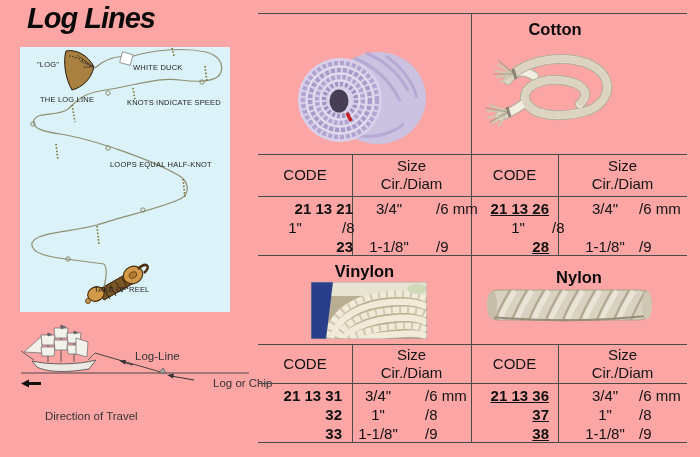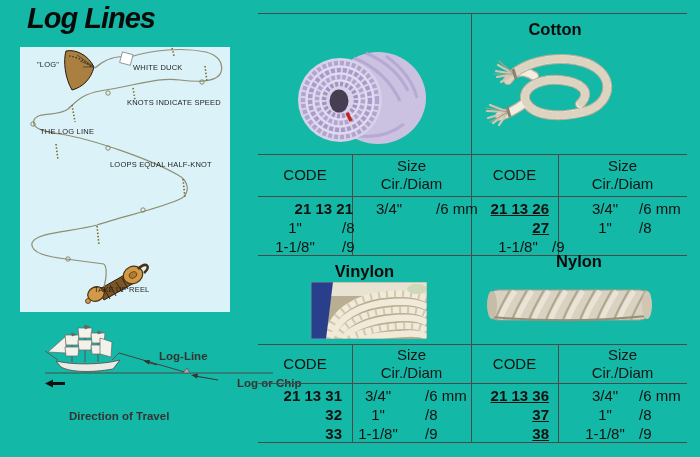--- a/index.html
+++ b/index.html
@@ -1,26 +1,26 @@
 <!DOCTYPE html>
 <html><head>
 <meta charset="utf-8">
 <style>
   html,body{margin:0;padding:0;background:#fff;}
-  .page{position:relative;width:700px;height:457px;background:#14b8a6;overflow:hidden;
+  .page{position:relative;width:700px;height:457px;background:#fca5a5;overflow:hidden;
         font-family:"Liberation Sans", sans-serif;color:#111;}
 
   
   .title{position:absolute;left:27px;top:2px;font-size:29px;font-weight:bold;font-style:italic;
          letter-spacing:-1px;color:#0a0a0a;}
   .diagram{position:absolute;left:20px;top:47px;width:210px;height:265px;background:#dbf2f8;}
   .diagram svg{position:absolute;left:0;top:0;}
   .dlabel{position:absolute;font-size:7.5px;color:#1d1d1d;white-space:nowrap;letter-spacing:.2px;}
 
-  .shipfig{position:absolute;left:42px;top:320px;width:235px;height:75px;font-weight:bold;}
+  .shipfig{position:absolute;left:18px;top:320px;width:235px;height:75px;}
   .shipfig svg{position:absolute;left:0;top:0;}
   .slabel{position:absolute;font-size:11.5px;color:#333;white-space:nowrap;}
 
   
   .grid{position:absolute;left:258px;top:13px;width:429px;height:429px;}
   .hline{position:absolute;left:0;right:0;border-top:1.5px solid #4a4a4a;height:0;}
   .vline{position:absolute;border-left:1.5px solid #4a4a4a;width:0;}
 
   .pname{position:absolute;font-size:16.5px;font-weight:bold;text-align:center;color:#0a0a0a;}
   .grid svg{position:absolute;}
@@ -95,21 +95,21 @@
         <ellipse cx="76" cy="247" rx="8.5" ry="7" fill="#d29a48" stroke="#4a3010" stroke-width="1.2" transform="rotate(-25 76 247)"></ellipse>
         <circle cx="68" cy="254" r="2.5" fill="#d29a48" stroke="#4a3010" stroke-width="0.8"></circle>
         <ellipse cx="113" cy="228" rx="10" ry="8.5" fill="#d29a48" stroke="#4a3010" stroke-width="1.2" transform="rotate(-25 113 228)"></ellipse>
         <ellipse cx="113" cy="228" rx="4" ry="3" fill="#b27c2e" stroke="#4a3010" stroke-width="0.7" transform="rotate(-25 113 228)"></ellipse>
         <path d="M 118,222 C 126,214 132,219 124,226" fill="none" stroke="#4a3010" stroke-width="2.5"></path>
         <path d="M 84,217 C 88,222 86,232 84,240" fill="none" stroke="#8f8f72" stroke-width="1.2"></path>
       </g>
     </svg>
     <span class="dlabel" style="left:17px;top:13px;">"LOG"</span>
     <span class="dlabel" style="left:113px;top:16px;">WHITE DUCK</span>
-    <span class="dlabel" style="left:20px;top:48px;margin-top:32px;">THE LOG LINE</span>
+    <span class="dlabel" style="left:20px;top:48px;">THE LOG LINE</span>
     <span class="dlabel" style="left:107px;top:51px;">KNOTS INDICATE SPEED</span>
     <span class="dlabel" style="left:90px;top:113px;">LOOPS EQUAL HALF-KNOT</span>
     <span class="dlabel" style="left:74px;top:238px;">TAKE UP REEL</span>
   </div>
 
   <div class="shipfig">
     <svg width="235" height="75" viewBox="0 0 235 75">
       <path d="M 3,53 L 231,53" stroke="#4a4a4a" stroke-width="1.2"></path>
       <g stroke="#666" stroke-width="0.7" fill="#f2f1ea">
         <path d="M 16,40 L 3,31" fill="none" stroke="#555" stroke-width="0.9"></path>
@@ -191,20 +191,21 @@
       <div class="trow">
         <span class="code">21 13 21</span>
         <span class="cir">3/4"</span>
         <span class="diam">/6 mm</span>
         </div>
       <div class="trow">
         <span class="cir">1"</span>
         <span class="diam">/8</span>
         </div>
       <div class="trow">
+        <span class="code">23</span>
         <span class="cir">1-1/8"</span>
         <span class="diam">/9</span>
         </div>
     </div>
 
     <div class="pname" style="left:213px;top:7px;width:216px;transform:translateX(-24px);">Cotton</div>
     <svg style="left:220px;top:33px;" width="142" height="88" viewBox="0 0 142 88">
       <g fill="none" stroke-linecap="round">
         <path d="M 36,28 C 42,24 50,26 56,30" stroke="#b9b09c" stroke-width="10"></path>
         <path d="M 36,28 C 42,24 50,26 56,30" stroke="#f3eee2" stroke-width="7.5"></path>
@@ -240,25 +241,25 @@
       <div><span>Size</span><br>
            <span>Cir./Diam</span></div>
     </div>
     <div class="tbody c2" style="left:213px;top:186px;width:216px;">
       <div class="trow">
         <span class="code">21 13 26</span>
         <span class="cir">3/4"</span>
         <span class="diam">/6 mm</span>
         </div>
       <div class="trow">
-        <span class="code">27</span>
         <span class="cir">1"</span>
         <span class="diam">/8</span>
         </div>
       <div class="trow">
+        <span class="code">28</span>
         <span class="cir">1-1/8"</span>
         <span class="diam">/9</span>
         </div>
     </div>
 
     <div class="pname" style="left:0;top:249px;width:213px;">Vinylon</div>
     <svg style="left:53px;top:269px;" width="116" height="57" viewBox="0 0 116 57">
       <rect x="0" y="0" width="116" height="57" fill="#b9ae92"></rect>
       <rect x="14" y="0" width="102" height="14" fill="#e8e2d2"></rect>
       <g fill="none" stroke="#f1ead9" stroke-width="6.5">
@@ -295,21 +296,21 @@
         <span class="cir">1"</span>
         <span class="diam">/8</span>
         </div>
       <div class="trow">
         <span class="code">33</span>
         <span class="cir">1-1/8"</span>
         <span class="diam">/9</span>
         </div>
     </div>
 
-    <div class="pname" style="left:213px;top:239px;width:216px;">Nylon</div>
+    <div class="pname" style="left:213px;top:255px;width:216px;">Nylon</div>
     <svg style="left:228px;top:271px;" width="167" height="42" viewBox="0 0 167 42">
       <rect x="3" y="6" width="160" height="30" rx="9" fill="#d9d2c1" stroke="#a79f8a" stroke-width="1"></rect>
       <g fill="none" stroke="#eae4d6" stroke-width="5">
         <path d="M 14,35 C 18,24 23,17 29,7"></path>
           <path d="M 31,35 C 35,24 40,17 46,7"></path>
         <path d="M 48,35 C 52,24 57,17 63,7"></path>
           <path d="M 65,35 C 69,24 74,17 80,7"></path>
         <path d="M 82,35 C 86,24 91,17 97,7"></path>
           <path d="M 99,35 C 103,24 108,17 114,7"></path>
         <path d="M 116,35 C 120,24 125,17 131,7"></path>

